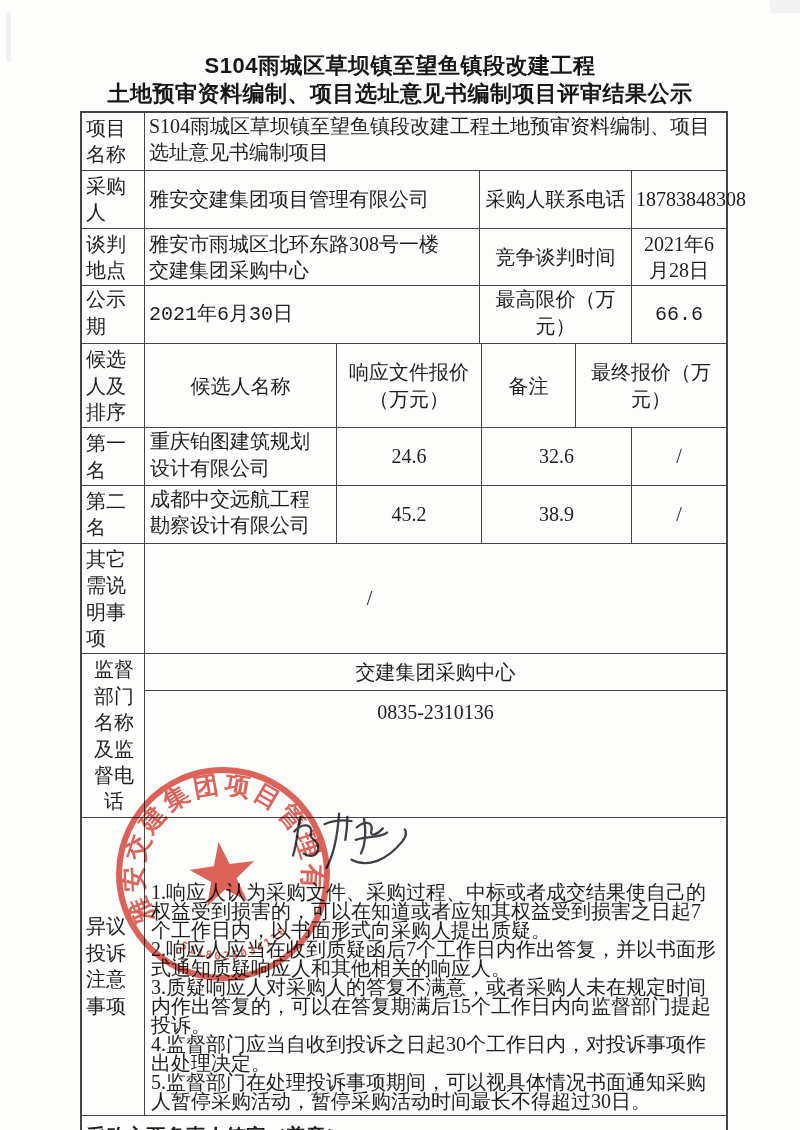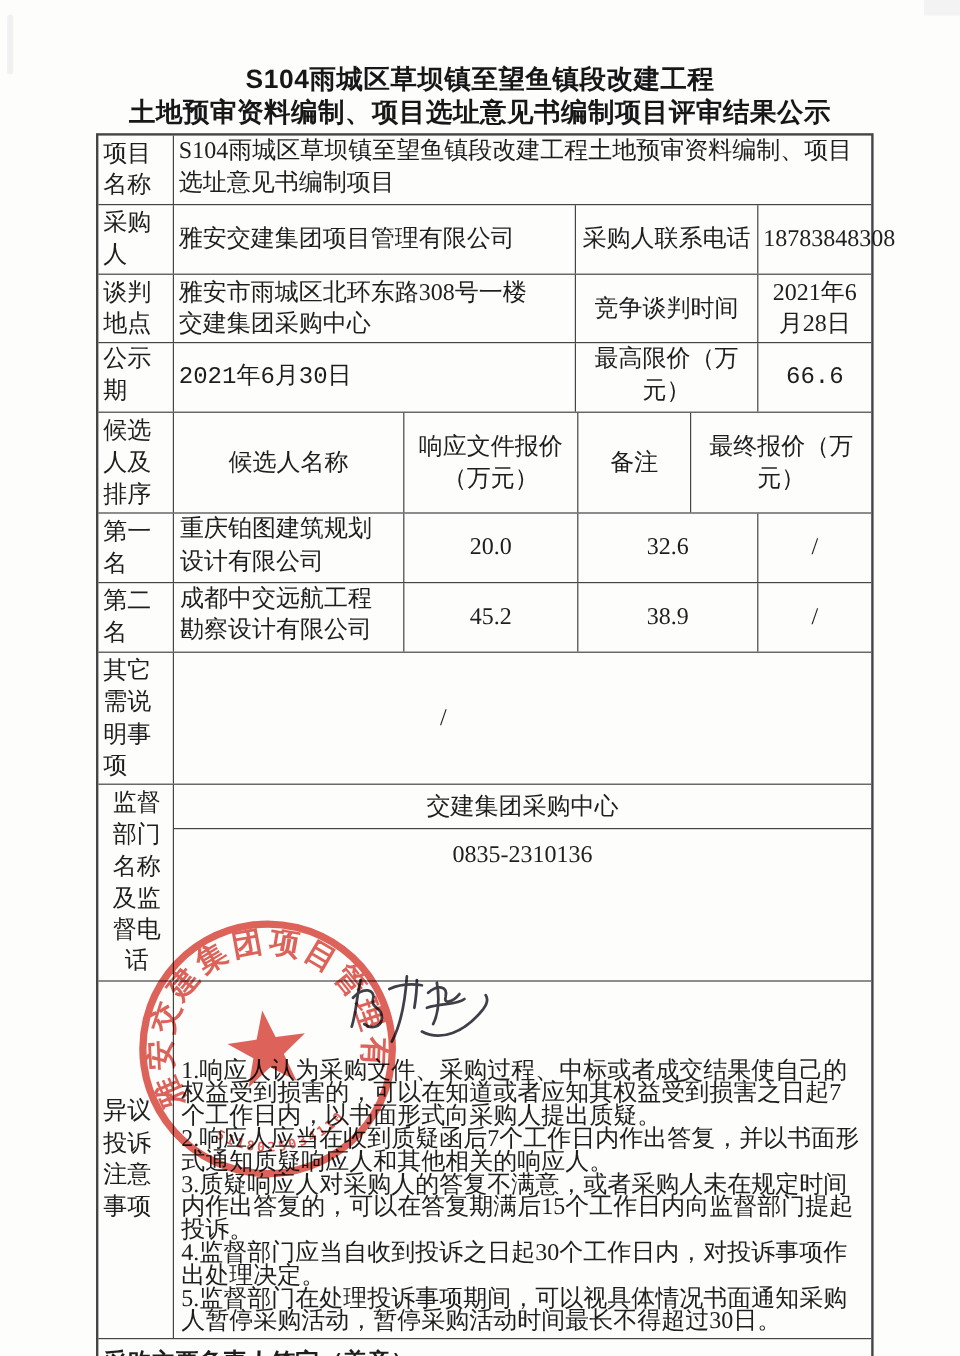--- a/index.html
+++ b/index.html
@@ -126,21 +126,21 @@
       <div class="cell lbl w-label">候选人及排序</div>
       <div class="cell w-name">候选人名称</div>
       <div class="cell w-resp">响应文件报价（万元）</div>
       <div class="cell flex1">备注</div>
       <div class="cell w-final">最终报价（万元）</div>
     </div>
 
     <div class="row rF">
       <div class="cell lbl w-label">第一名</div>
       <div class="cell left w-name name-cell">重庆铂图建筑规划设计有限公司</div>
-      <div class="cell w-resp">20.0</div>
+      <div class="cell w-resp">24.6</div>
       <div class="cell w-final">32.6</div>
       <div class="cell flex1">/</div>
     </div>
 
     <div class="row rG">
       <div class="cell lbl w-label">第二名</div>
       <div class="cell left w-name name-cell">成都中交远航工程勘察设计有限公司</div>
       <div class="cell w-resp">45.2</div>
       <div class="cell w-final">38.9</div>
       <div class="cell flex1">/</div>

